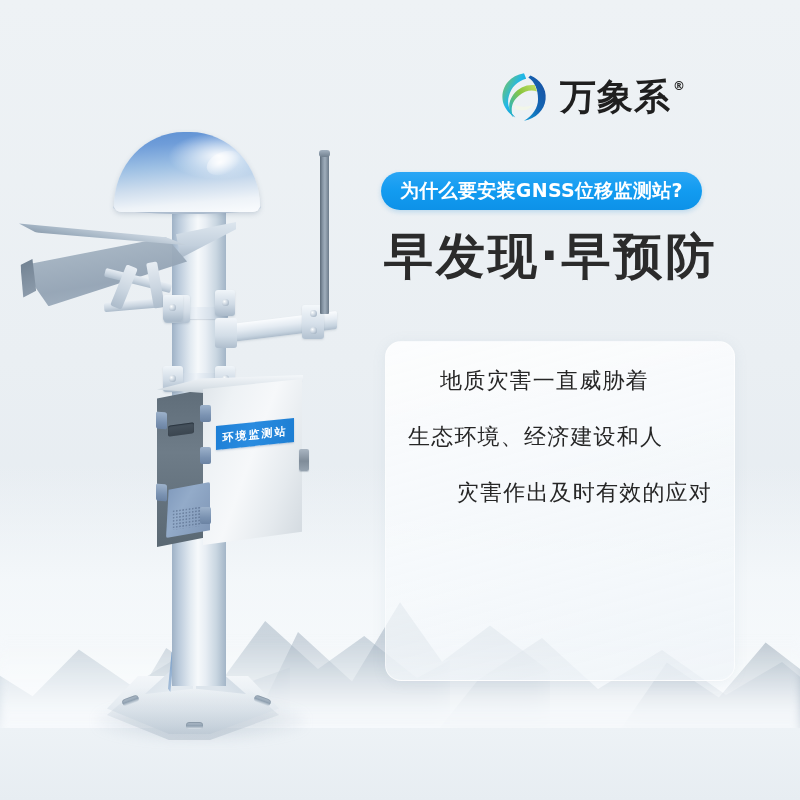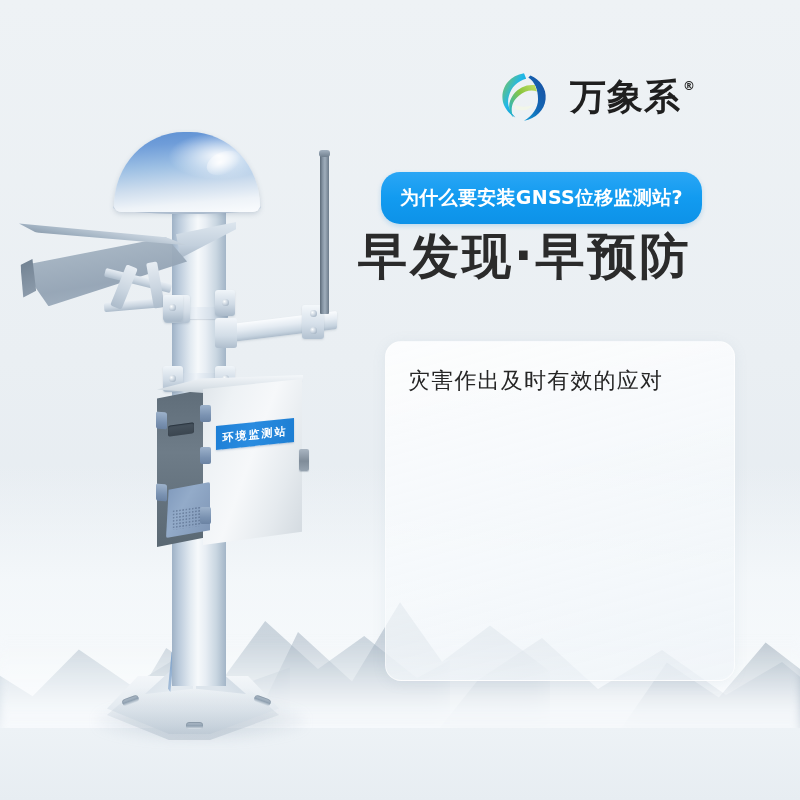--- a/index.html
+++ b/index.html
@@ -340,21 +340,21 @@
   .box-handle {
     position: absolute; left: 299px; top: 449px; width: 10px; height: 22px;
     background: linear-gradient(180deg, #aab6c2 0%, #7f8c99 55%, #96a3b0 100%);
     border-radius: 2px;
     box-shadow: 0 1px 1px rgba(80,100,120,.3);
   }
 
   
   .logo-row {
     position: absolute; left: 497px; top: 70px;
-    display: flex; align-items: center; gap: 19px;
+    display: flex; align-items: center; gap: 9px;
   }
   .logo-mark { width: 54px; height: 54px; display: block; }
   .logo-word {
     display: flex; align-items: flex-start;
     color: #1f1f1f;
     font-size: 36px;
     font-weight: bold;
     letter-spacing: 1px;
     font-family: "DejaVu Sans", "Liberation Sans", sans-serif;
     line-height: 1;
@@ -363,38 +363,38 @@
     font-size: 12px;
     line-height: 1;
     margin-left: 2px;
     margin-top: 1px;
     color: #2a2a2a;
     font-family: "DejaVu Sans", sans-serif;
   }
 
   .pill {
     position: absolute; left: 381px; top: 172px;
-    height: 52px;
+    height: 38px;
     padding: 8px 19px;
     border-radius: 19px;
     background: linear-gradient(180deg, #2aa6f5 0%, #129bf0 50%, #0d92e8 100%);
     display: flex; align-items: center; justify-content: center;
     box-shadow: 0 2px 5px rgba(20,130,210,.22);
   }
   .pill span {
     color: #ffffff;
     font-size: 19px;
     font-weight: bold;
     letter-spacing: .3px;
     white-space: nowrap;
     font-family: "DejaVu Sans", "Liberation Sans", sans-serif;
   }
 
   .headline {
-    position: absolute; left: 358px; top: 228px;
+    position: absolute; left: 384px; top: 228px;
     color: #2b2b2b;
     font-size: 49px;
     font-weight: bold;
     letter-spacing: 3px;
     white-space: nowrap;
     line-height: 1.2;
     font-family: "DejaVu Sans", "Liberation Sans", sans-serif;
   }
 
   .body-card {
@@ -415,21 +415,21 @@
     color: #262626;
     font-size: 22px;
     font-weight: 500;
     letter-spacing: 1.2px;
     line-height: 1;
     margin-bottom: 34px;
     white-space: nowrap;
     font-family: "DejaVu Sans", "Liberation Sans", sans-serif;
   }
   .body-line.indent { padding-left: 32px; }
-  .body-line.last { margin-bottom: 0; }
+  .body-line.last { margin-bottom: 0; text-align: right; }
 </style>
 </head>
 <body>
 
 <div id="poster">
 
   <div class="bg-sky"></div>
   <div class="bg-haze-band"></div>
   <div class="mtn m1"></div>
   <div class="mtn m2"></div>
@@ -538,16 +538,18 @@
     </div>
   </div>
 
   <div class="pill">
     <span>为什么要安装GNSS位移监测站?</span>
   </div>
 
   <div class="headline">早发现·早预防</div>
 
   <div class="body-card">
+    <div class="body-line indent">地质灾害一直威胁着</div>
+    <div class="body-line">生态环境、经济建设和人</div>
     <div class="body-line last">灾害作出及时有效的应对</div>
   </div>
 
 </div>
 
 </body></html>

